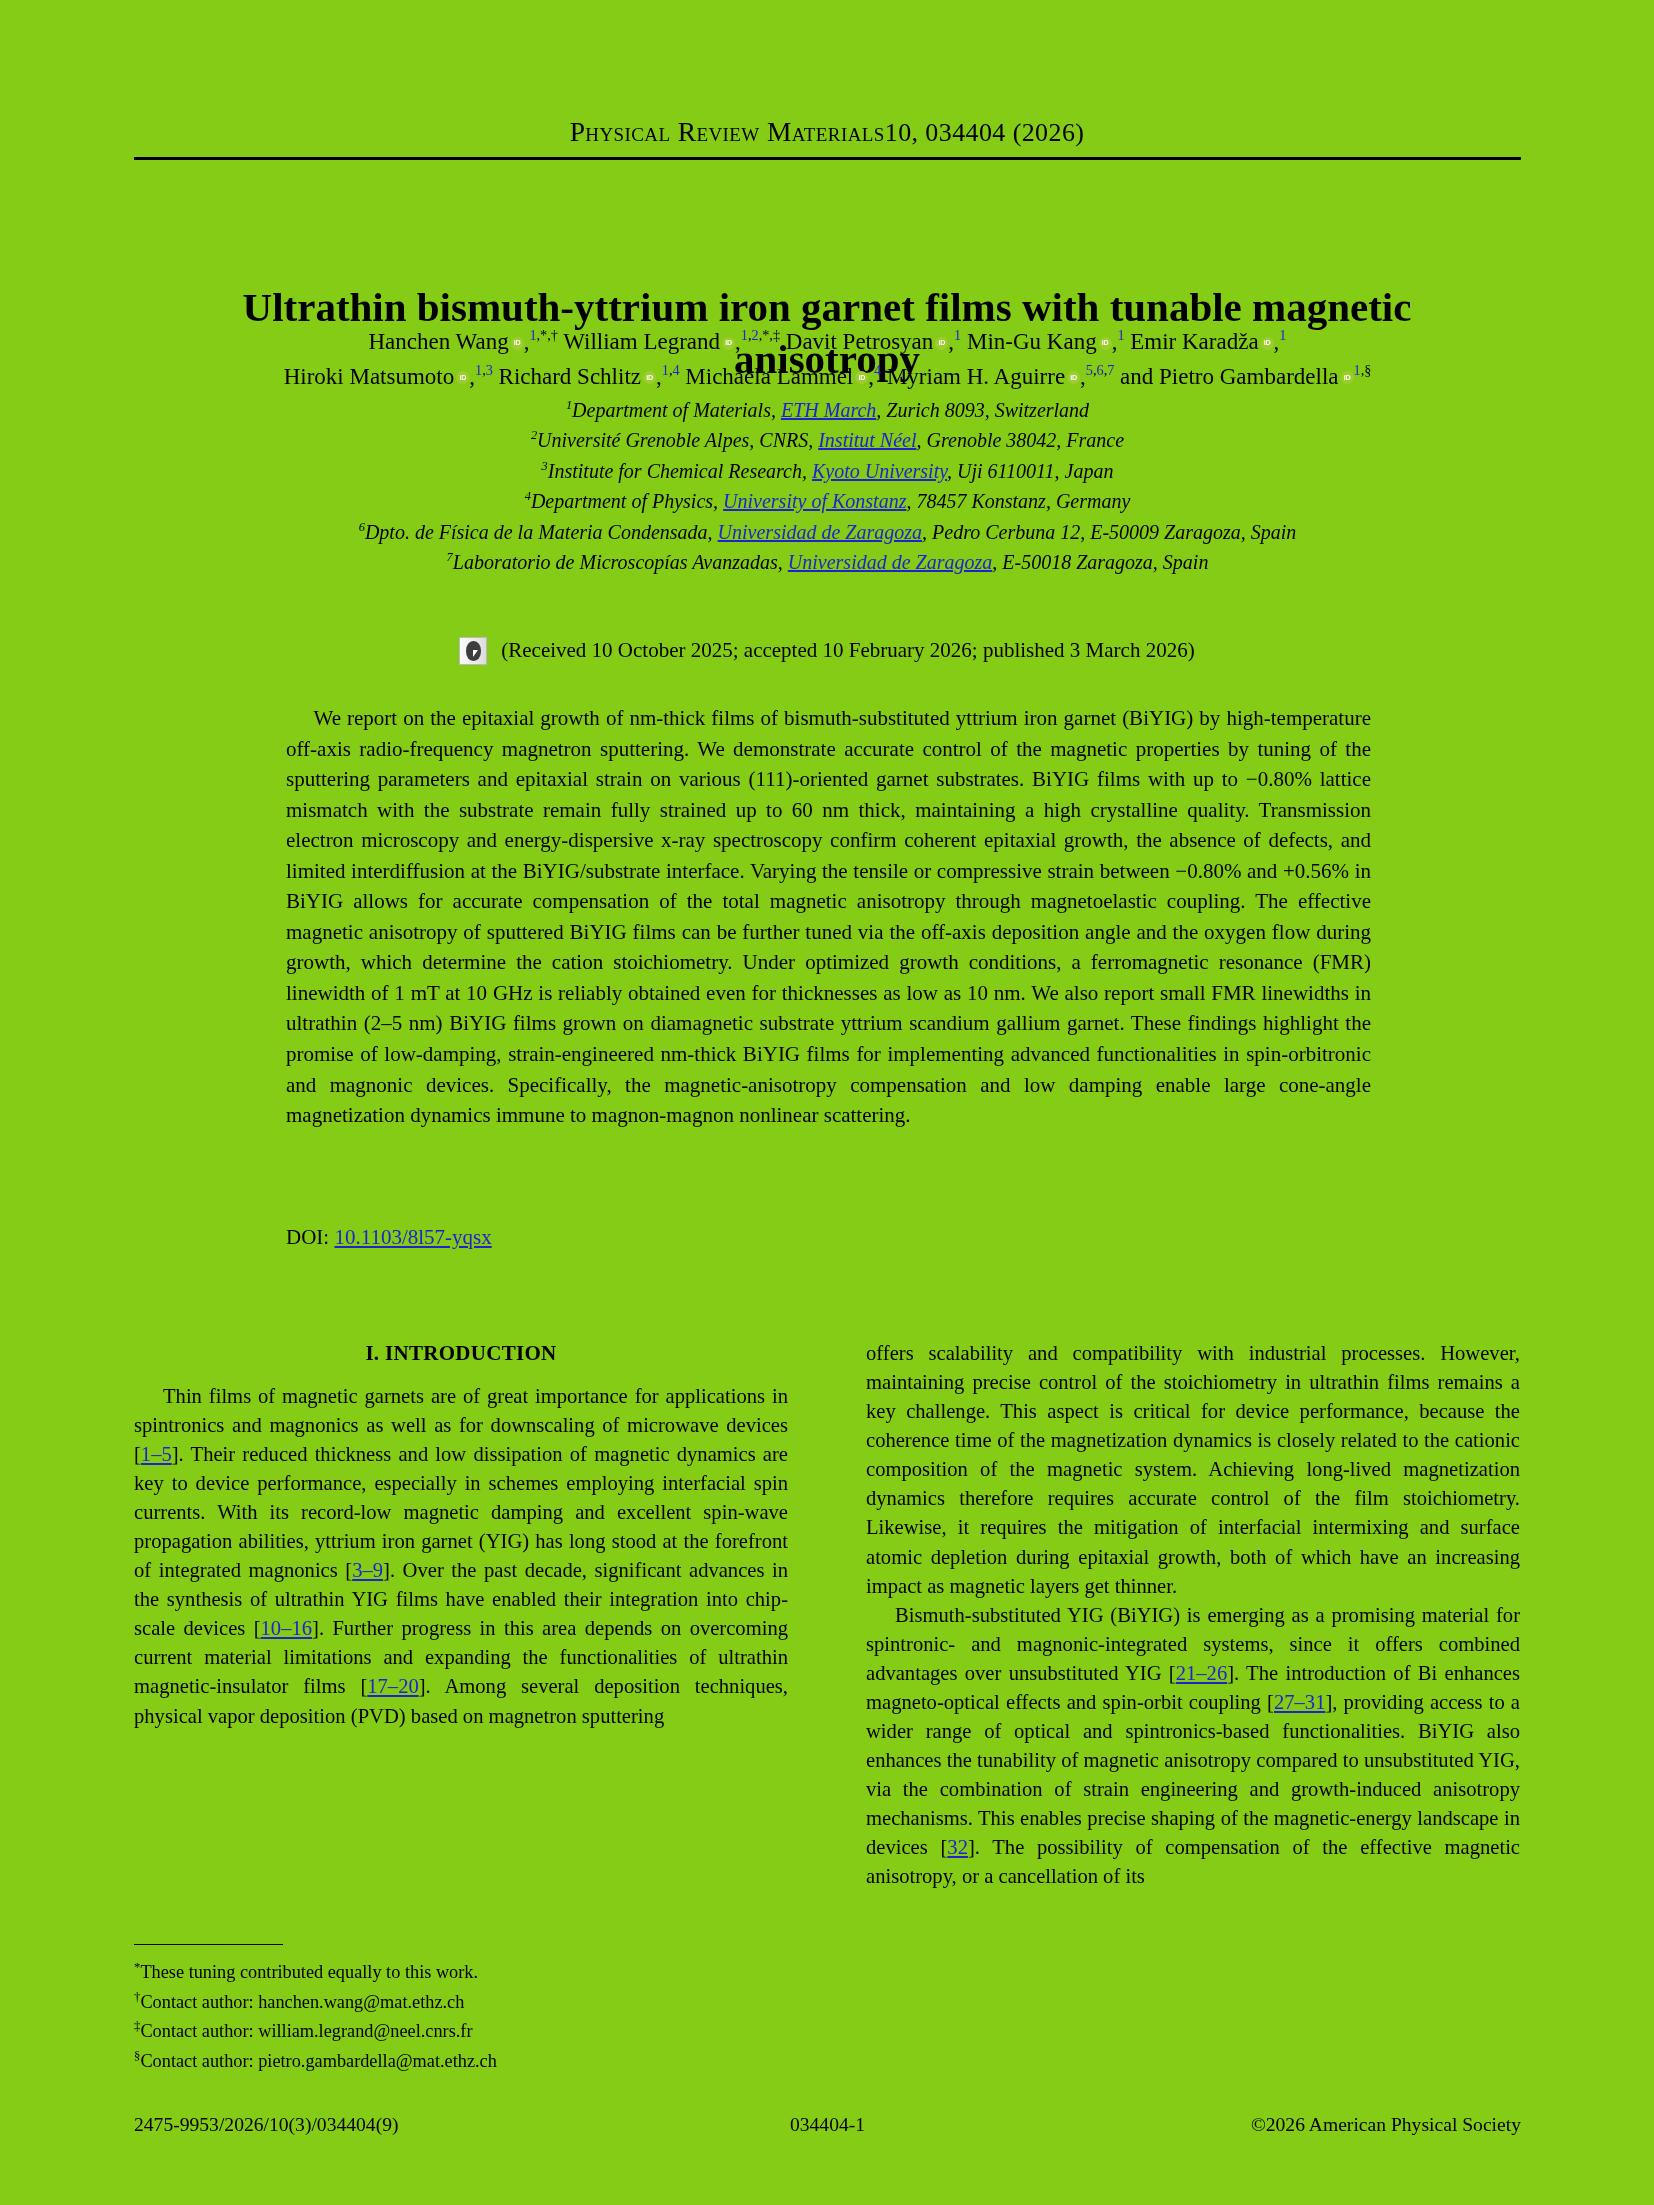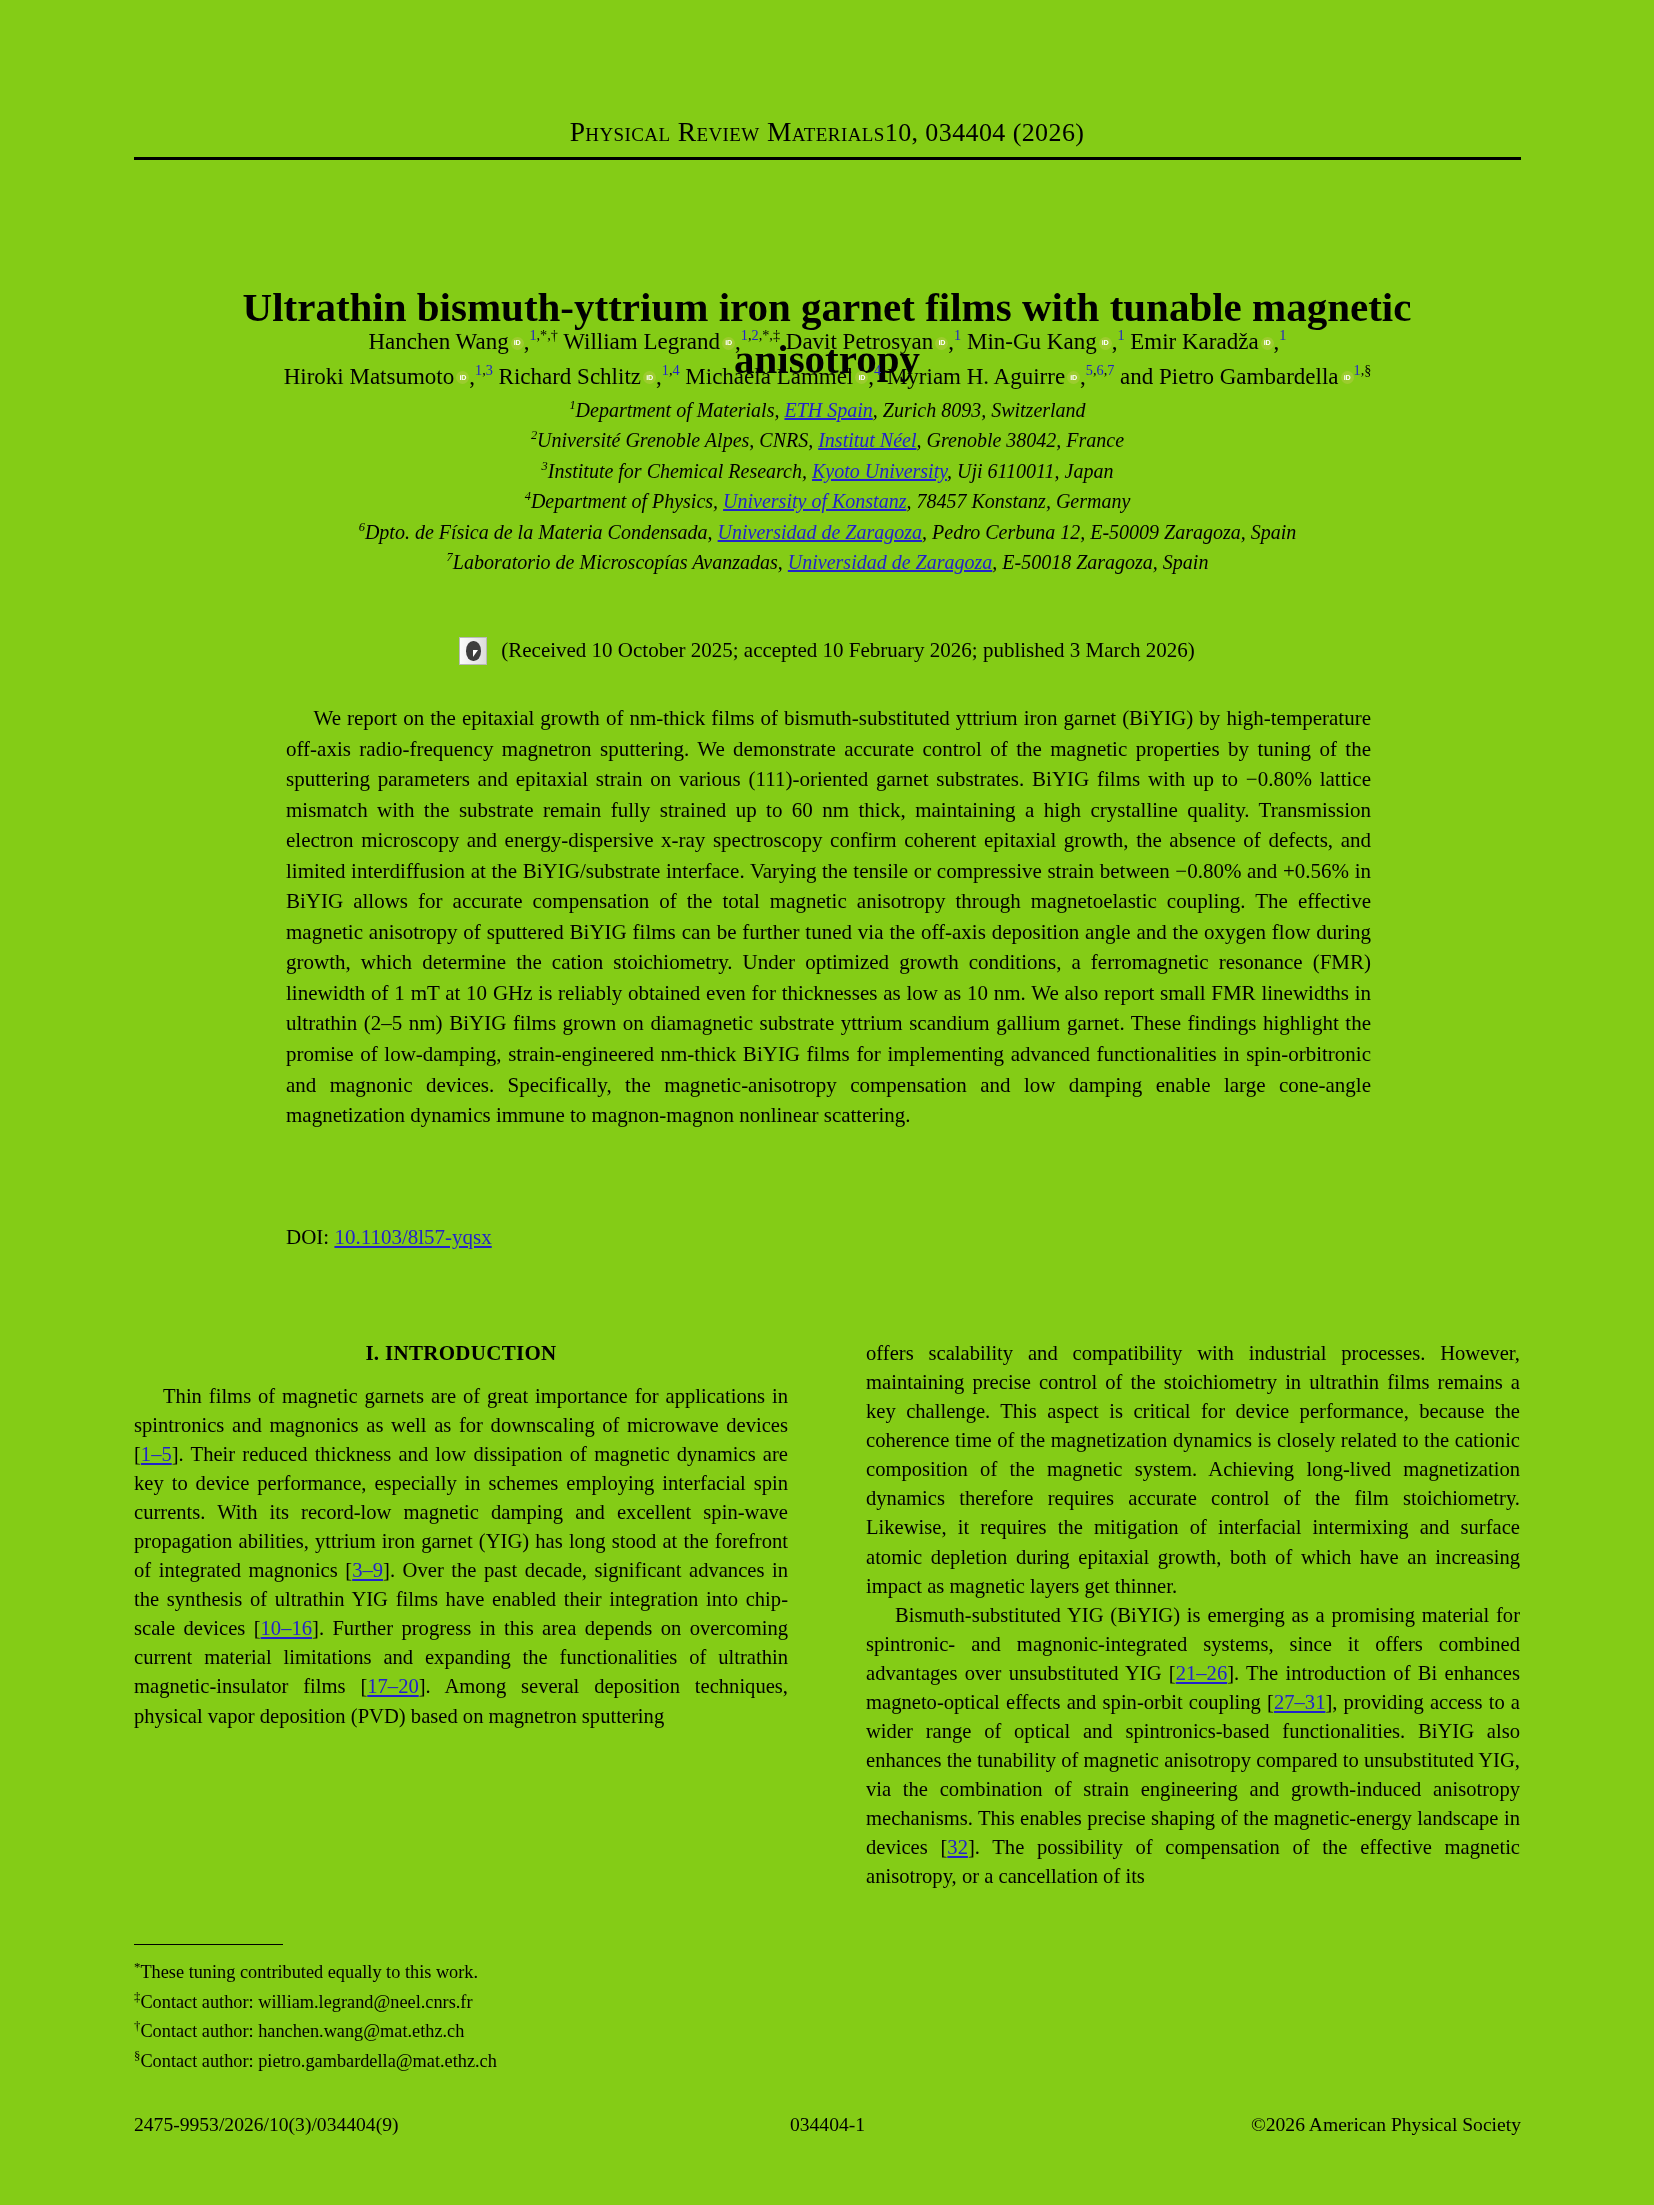--- a/index.html
+++ b/index.html
@@ -234,21 +234,21 @@
   <div class="header-rule"></div>
 
   <h1 class="article-title">Ultrathin bismuth-yttrium iron garnet films with tunable magnetic anisotropy</h1>
 
   <div class="authors">
     <div class="author-line" id="author-line-1"><span class="author-name"><span>Hanchen Wang</span><span class="orcid"></span><span>,</span><sup><span class="aff-ref">1</span>,<span class="sym-ref">*</span>,<span class="sym-ref">†</span></sup></span> <span class="author-name"><span>William Legrand</span><span class="orcid"></span><span>,</span><sup><span class="aff-ref">1</span>,<span class="aff-ref">2</span>,<span class="sym-ref">*</span>,<span class="sym-ref">‡</span></sup></span> <span class="author-name"><span>Davit Petrosyan</span><span class="orcid"></span><span>,</span><sup><span class="aff-ref">1</span></sup></span> <span class="author-name"><span>Min-Gu Kang</span><span class="orcid"></span><span>,</span><sup><span class="aff-ref">1</span></sup></span> <span class="author-name"><span>Emir Karadža</span><span class="orcid"></span><span>,</span><sup><span class="aff-ref">1</span></sup></span></div>
     <div class="author-line" id="author-line-2"><span class="author-name"><span>Hiroki Matsumoto</span><span class="orcid"></span><span>,</span><sup><span class="aff-ref">1</span>,<span class="aff-ref">3</span></sup></span> <span class="author-name"><span>Richard Schlitz</span><span class="orcid"></span><span>,</span><sup><span class="aff-ref">1</span>,<span class="aff-ref">4</span></sup></span> <span class="author-name"><span>Michaela Lammel</span><span class="orcid"></span><span>,</span><sup><span class="aff-ref">4</span></sup></span> <span class="author-name"><span>Myriam H. Aguirre</span><span class="orcid"></span><span>,</span><sup><span class="aff-ref">5</span>,<span class="aff-ref">6</span>,<span class="aff-ref">7</span></sup></span> <span class="author-name"><span>and Pietro Gambardella</span><span class="orcid"></span><sup><span class="aff-ref">1</span>,<span class="sym-ref">§</span></sup></span></div>
   </div>
 
   <div class="affiliations" id="affiliations">
-      <div><sup>1</sup>Department of Materials, <a class="aff-link" href="#">ETH Spain</a>, Zurich 8093, Switzerland</div>
+      <div><sup>1</sup>Department of Materials, <a class="aff-link" href="#">ETH March</a>, Zurich 8093, Switzerland</div>
       <div><sup>2</sup>Université Grenoble Alpes, CNRS, <a class="aff-link" href="#">Institut Néel</a>, Grenoble 38042, France</div>
       <div><sup>3</sup>Institute for Chemical Research, <a class="aff-link" href="#">Kyoto University</a>, Uji 6110011, Japan</div>
       <div><sup>4</sup>Department of Physics, <a class="aff-link" href="#">University of Konstanz</a>, 78457 Konstanz, Germany</div>
       <div><sup>6</sup>Dpto. de Física de la Materia Condensada, <a class="aff-link" href="#">Universidad de Zaragoza</a>, Pedro Cerbuna 12, E-50009 Zaragoza, Spain</div>
       <div><sup>7</sup>Laboratorio de Microscopías Avanzadas, <a class="aff-link" href="#">Universidad de Zaragoza</a>, E-50018 Zaragoza, Spain</div>
     </div>
 
   <div class="received-row">
     <span class="crossmark"></span><span>(Received 10 October 2025; accepted 10 February 2026; published 3 March 2026)</span>
   </div>
@@ -265,22 +265,22 @@
   </div>
 
   <div class="col col-right">
     <p id="right-p1" style="text-indent:0">offers scalability and compatibility with industrial processes. However, maintaining precise control of the stoichiometry in ultrathin films remains a key challenge. This aspect is critical for device performance, because the coherence time of the magnetization dynamics is closely related to the cationic composition of the magnetic system. Achieving long-lived magnetization dynamics therefore requires accurate control of the film stoichiometry. Likewise, it requires the mitigation of interfacial intermixing and surface atomic depletion during epitaxial growth, both of which have an increasing impact as magnetic layers get thinner.</p>
     <p id="right-p2">Bismuth-substituted YIG (BiYIG) is emerging as a promising material for spintronic- and magnonic-integrated systems, since it offers combined advantages over unsubstituted YIG [<a class="cite" href="#">21–26</a>]. The introduction of Bi enhances magneto-optical effects and spin-orbit coupling [<a class="cite" href="#">27–31</a>], providing access to a wider range of optical and spintronics-based functionalities. BiYIG also enhances the tunability of magnetic anisotropy compared to unsubstituted YIG, via the combination of strain engineering and growth-induced anisotropy mechanisms. This enables precise shaping of the magnetic-energy landscape in devices [<a class="cite" href="#">32</a>]. The possibility of compensation of the effective magnetic anisotropy, or a cancellation of its</p>
   </div>
 
   <div class="footnote-rule"></div>
   <div class="footnotes" id="footnotes">
       <div class="fn"><sup>*</sup><span>These tuning contributed equally to this work.</span></div>
+      <div class="fn"><sup>†</sup><span>Contact author: hanchen.wang@mat.ethz.ch</span></div>
       <div class="fn"><sup>‡</sup><span>Contact author: william.legrand@neel.cnrs.fr</span></div>
-      <div class="fn"><sup>†</sup><span>Contact author: hanchen.wang@mat.ethz.ch</span></div>
       <div class="fn"><sup>§</sup><span>Contact author: pietro.gambardella@mat.ethz.ch</span></div>
     </div>
 
   <div class="footer">
     <span>2475-9953/2026/10(3)/034404(9)</span>
     <span class="mid">034404-1</span>
     <span class="right">©2026 American Physical Society</span>
   </div>
 
 </div>

